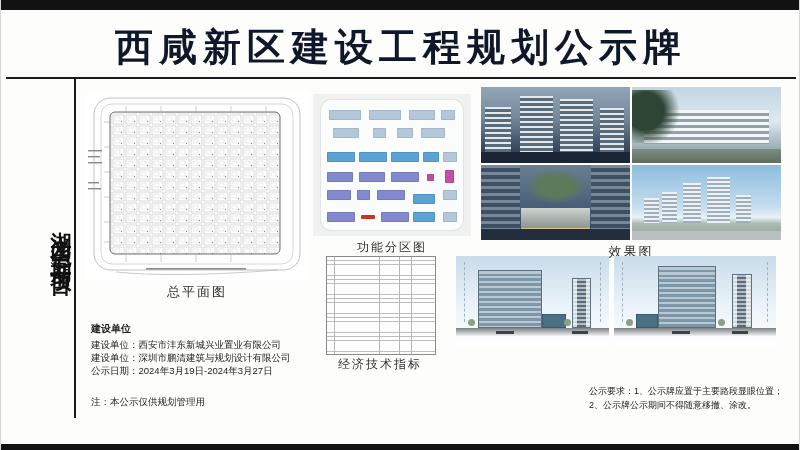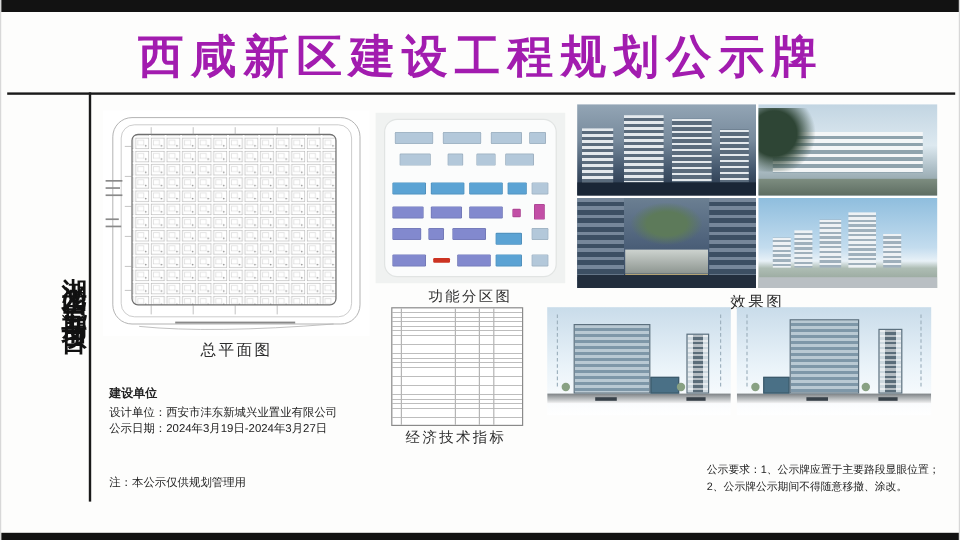--- a/index.html
+++ b/index.html
@@ -2,21 +2,21 @@
 <html><head>
 <meta charset="utf-8">
 <style>
   html,body{margin:0;padding:0;background:#e8e8e8;font-family:"Liberation Sans","DejaVu Sans",sans-serif;}
   .board{position:relative;width:800px;height:450px;background:#fdfdfc;overflow:hidden;
          border-left:1px solid #d8d8d8;border-right:1px solid #d8d8d8;box-sizing:border-box;color:#1b1b1b;}
   .abs{position:absolute;}
   
   .bar-top{left:0;top:0;width:800px;height:10px;background:#121212;}
   .bar-bottom{left:0;top:444px;width:800px;height:6px;background:#121212;}
-  .title{left:0;top:22px;width:800px;text-align:center;font-size:38px;font-weight:800;letter-spacing:6px;color:#a21caf;}
+  .title{left:0;top:22px;width:800px;text-align:center;font-size:38px;font-weight:800;letter-spacing:6px;color:#0f172a;}
   .title-divider{left:5px;top:77px;width:790px;height:2px;background:#1a1a1a;}
   .side-divider{left:73px;top:77px;width:2px;height:341px;background:#1a1a1a;}
   .project-vert{left:20px;top:100px;width:54px;height:280px;writing-mode:vertical-rl;
                 font-size:21px;font-weight:600;letter-spacing:5px;color:#111;text-align:center;}
   
   .caption{font-size:13px;letter-spacing:2px;color:#2e2e2e;text-align:center;font-weight:500;}
   
   .siteplan{left:85px;top:92px;width:222px;height:188px;background:#fff;}
   .cap-siteplan{left:85px;top:283px;width:222px;}
   
@@ -200,21 +200,22 @@
       <div class="twr-day" style="left:34%;bottom:22%;width:12%;height:54%"></div>
       <div class="twr-day" style="left:50%;bottom:22%;width:16%;height:62%"></div>
       <div class="twr-day" style="left:70%;bottom:22%;width:10%;height:38%"></div>
       <div class="ph-ground" style="height:12%;background:#b9bfc3"></div>
     </div>
   </div>
   <div class="abs caption cap-renders">效果图</div>
 
   <div class="abs overview">
     <div class="ov-head">建设单位</div>
-    <div>设计单位：西安市沣东新城兴业置业有限公司</div>
+    <div>建设单位：西安市沣东新城兴业置业有限公司</div>
+    <div>建设单位：深圳市鹏清建筑与规划设计有限公司</div>
     <div>公示日期：2024年3月19日-2024年3月27日</div>
   </div>
   <div class="abs note">注：本公示仅供规划管理用</div>
 
   <div class="abs itable">
     <div class="vl" style="left:7px"></div>
     <div class="vl" style="left:52px"></div>
     <div class="vl" style="left:72px"></div>
     <div class="vl" style="left:84px"></div>
   </div>

